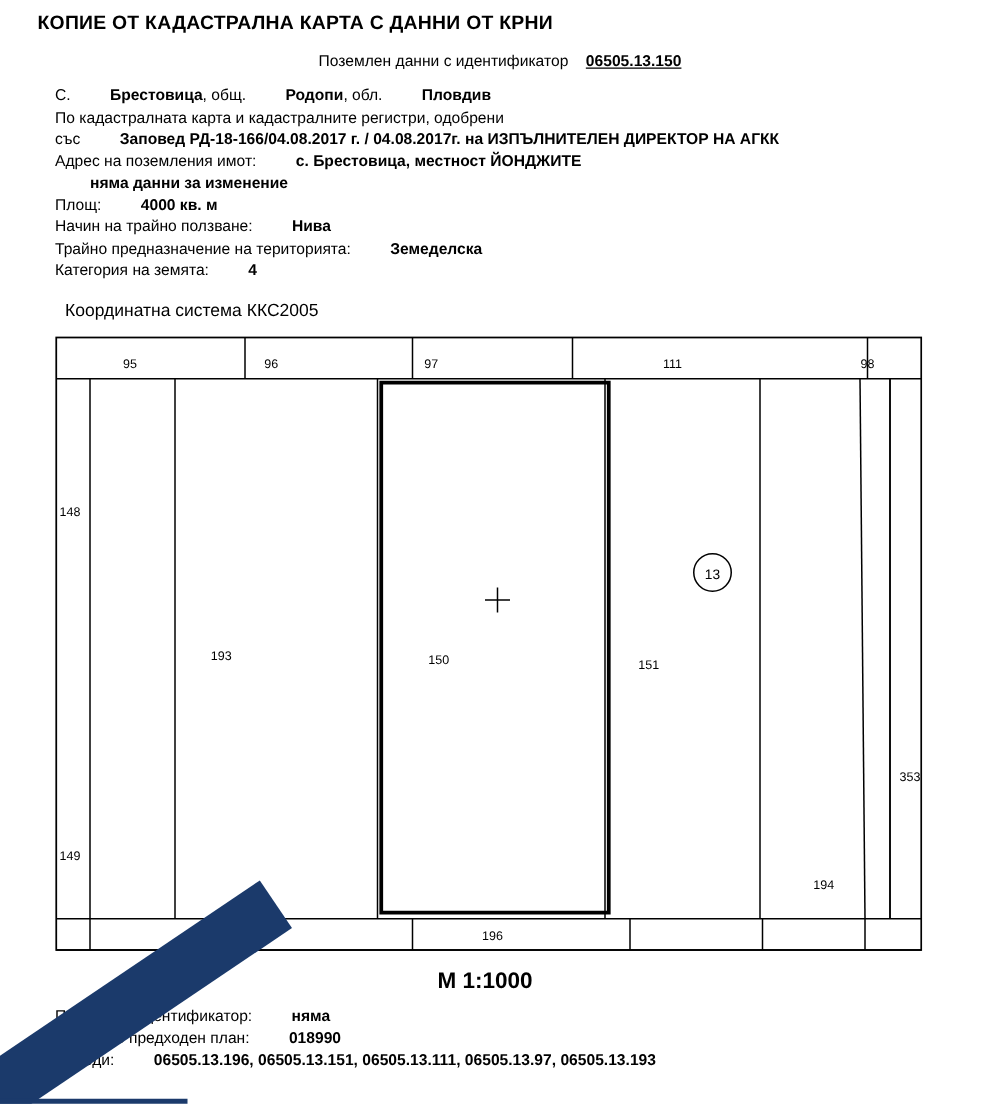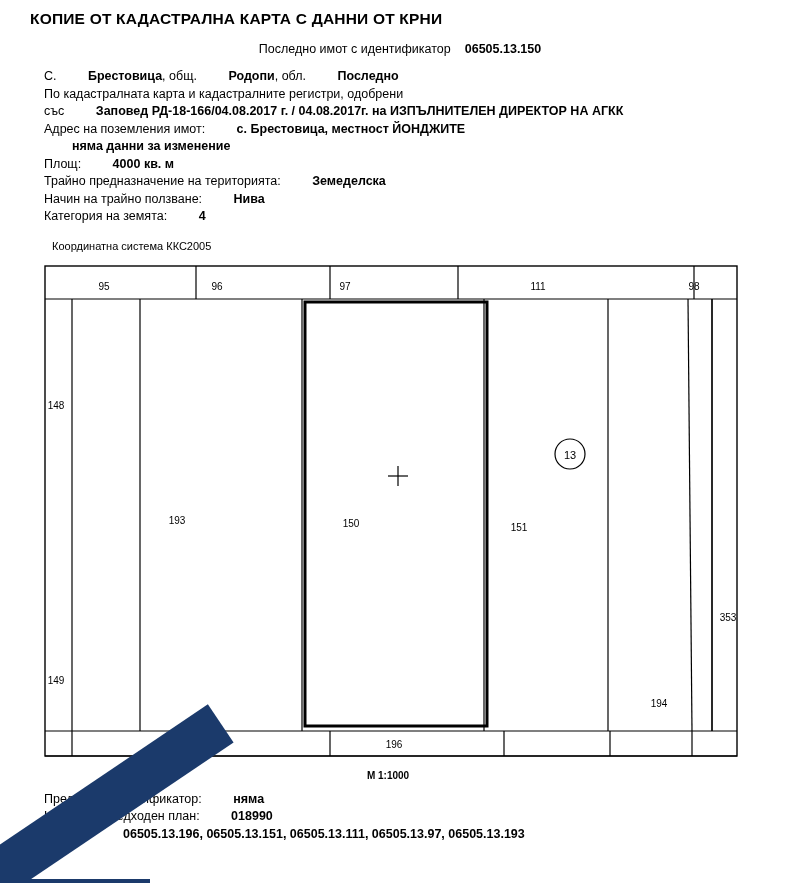--- a/index.html
+++ b/index.html
@@ -29,45 +29,46 @@
     padding: 0 30px;
   }
   .subtitle {
     text-align: center;
     font-size: 12.5px;
     margin-top: 14px;
   }
   .subtitle .ident {
     font-weight: bold;
     margin-left: 14px;
+    text-decoration: underline;
   }
   .info-block {
     margin: 12px 0 0 44px;
     font-size: 12.5px;
     line-height: 17.5px;
   }
   .info-line { white-space: nowrap; }
   .b { font-weight: bold; margin-left: 28px; }
   .coord-sys {
     margin: 14px 0 2px 52px;
-    font-size: 11px;
+    font-size: 14px;
   }
 
   
   .map-wrap {
     position: relative;
     margin: 0 0 0 44px;
     width: 694px;
     height: 512px;
   }
   .map-svg { display: block; }
 
   .scale-line {
     text-align: center;
-    font-size: 10px;
+    font-size: 18px;
     font-weight: bold;
     margin-top: 4px;
     padding-right: 24px;
   }
 
   .footer-block {
     margin: 10px 0 0 44px;
     font-size: 12.5px;
     line-height: 17.5px;
   }
@@ -94,43 +95,43 @@
   }
 </style>
 </head>
 <body>
 
 <div class="page">
 
   <div class="doc-title">КОПИЕ ОТ КАДАСТРАЛНА КАРТА С ДАННИ ОТ КРНИ</div>
 
   <div class="subtitle">
-    <span>Последно имот с  идентификатор</span><span class="ident">06505.13.150</span>
+    <span>Поземлен данни с  идентификатор</span><span class="ident">06505.13.150</span>
   </div>
 
   <div class="info-block">
     <div class="info-line">
-      <span>С. </span><span class="b">Брестовица</span><span>, общ. </span><span class="b">Родопи</span><span>, обл. </span><span class="b">Последно</span>
+      <span>С. </span><span class="b">Брестовица</span><span>, общ. </span><span class="b">Родопи</span><span>, обл. </span><span class="b">Пловдив</span>
     </div>
     <div class="info-line">По кадастралната карта и кадастралните регистри, одобрени</div>
     <div class="info-line">
       <span>със </span><span class="b">Заповед РД-18-166/04.08.2017 г. / 04.08.2017г. на ИЗПЪЛНИТЕЛЕН ДИРЕКТОР НА АГКК</span>
     </div>
     <div class="info-line">
       <span>Адрес на поземления имот: </span><span class="b">с. Брестовица, местност ЙОНДЖИТЕ</span>
     </div>
     <div class="info-line b">няма данни за изменение</div>
     <div class="info-line">
       <span>Площ: </span><span class="b">4000 кв. м</span>
     </div>
     <div class="info-line">
+      <span>Начин на трайно ползване: </span><span class="b">Нива</span>
+    </div>
+    <div class="info-line">
       <span>Трайно предназначение на територията: </span><span class="b">Земеделска</span>
-    </div>
-    <div class="info-line">
-      <span>Начин на трайно ползване: </span><span class="b">Нива</span>
     </div>
     <div class="info-line">
       <span>Категория на земята: </span><span class="b">4</span>
     </div>
   </div>
 
   <div class="coord-sys">Координатна система ККС2005</div>
 
   <div class="map-wrap">
     <svg class="map-svg" width="694" height="512" viewBox="0 0 694 512">

